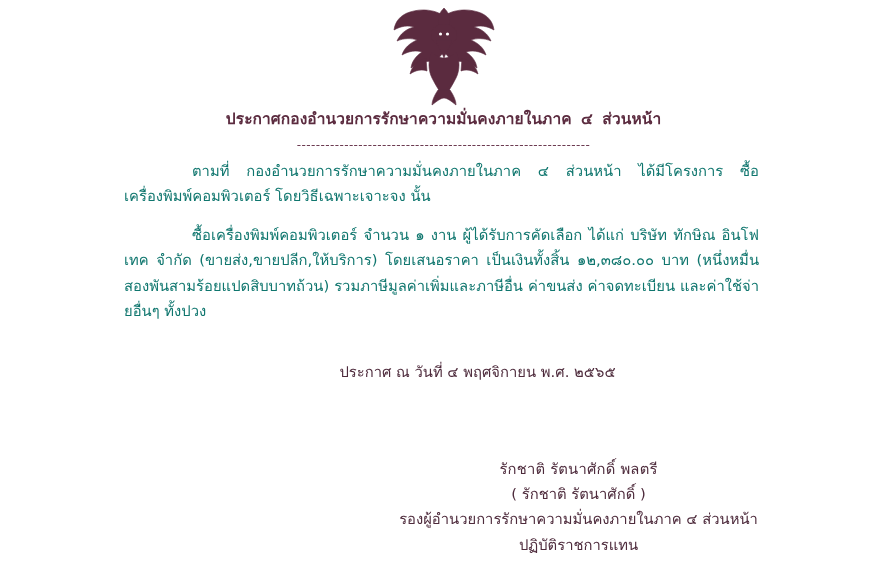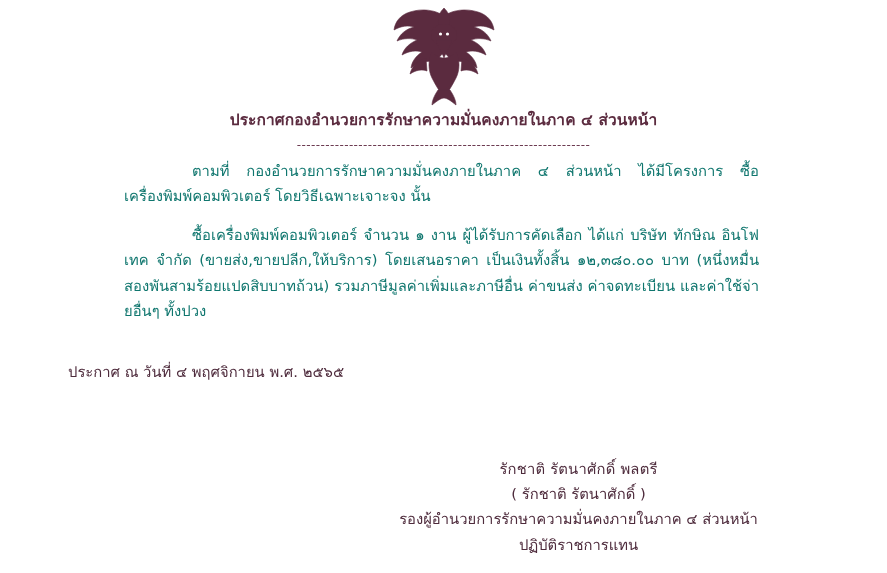--- a/index.html
+++ b/index.html
@@ -31,20 +31,21 @@
   .emblem {
     width: 104px;
     height: 104px;
     display: block;
   }
 
   
   .heading-block {
     text-align: center;
     margin-top: 2px;
+    font-family: Liberation Mono, monospace;
   }
   .heading-line {
     font-size: 15.5px;
     font-weight: bold;
     color: #5b2b3f;
     line-height: 1.65;
     letter-spacing: 0.1px;
   }
   .rule {
     text-align: center;
@@ -77,21 +78,21 @@
   }
   .para.p2 {
     margin-top: 13px;
   }
 
   
   .date-line {
     margin-top: 36px;
     font-size: 14.8px;
     color: #4e2b3c;
-    text-align: left;
+    text-align: center;
     padding-left: 68px;
     box-sizing: border-box;
   }
 
   
   .sign-block {
     margin-top: 72px;
     text-align: center;
     padding-left: 270px;
     box-sizing: border-box;

